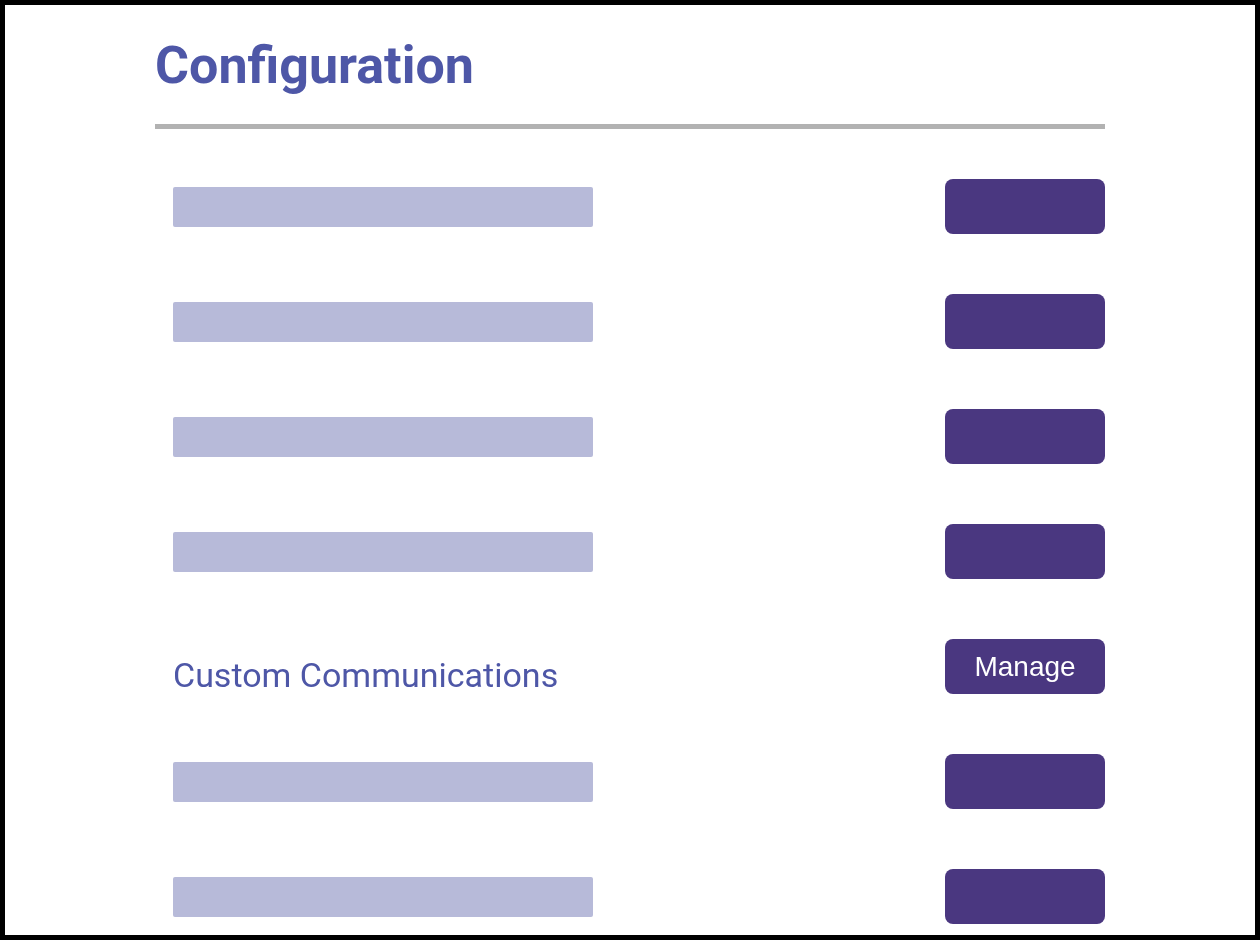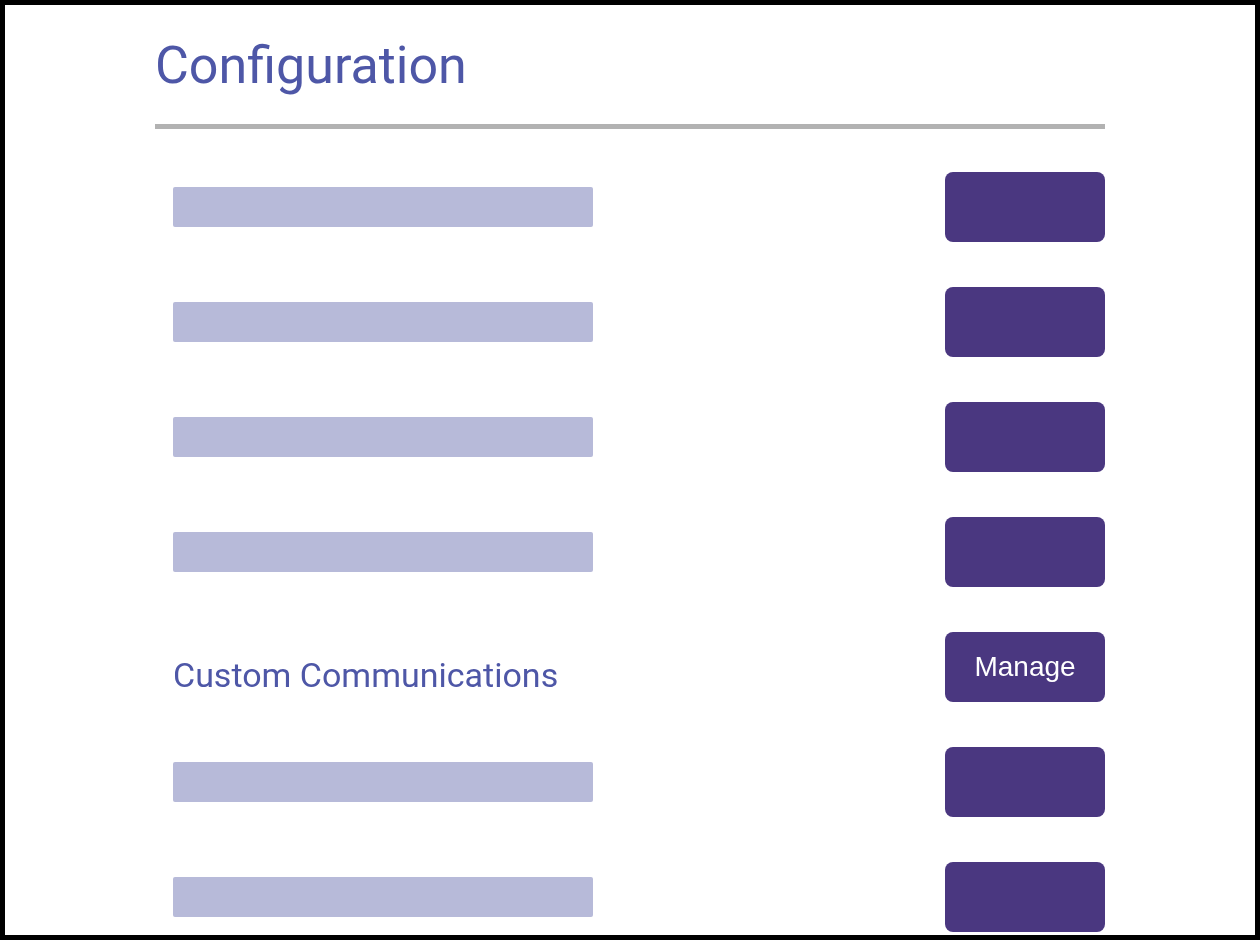--- a/index.html
+++ b/index.html
@@ -11,21 +11,21 @@
       font-family: -apple-system, BlinkMacSystemFont, "Segoe UI", Roboto, Helvetica, Arial, sans-serif;
       background: #ffffff;
       width: 1260px;
       height: 940px;
       border: 5px solid #000000;
       padding: 30px 150px 10px 150px;
       overflow: hidden;
     }
     .page-title {
       font-size: 52px;
-      font-weight: 400;
+      font-weight: 700;
       color: #4e57a7;
       margin-bottom: 28px;
     }
     .divider {
       height: 5px;
       background: #b2b2b2;
       margin-bottom: 50px;
     }
     .config-list {
       display: flex;
@@ -47,21 +47,21 @@
       border-radius: 2px;
     }
     .row-label-text {
       font-size: 34px;
       font-weight: 400;
       color: #4e57a7;
       margin-top: 16px;
     }
     .row-button {
       width: 160px;
-      height: 70px;
+      height: 55px;
       background: #4a3780;
       border: none;
       border-radius: 8px;
       color: #ffffff;
       font-size: 28px;
       font-weight: 400;
       cursor: pointer;
       display: flex;
       align-items: center;
       justify-content: center;

